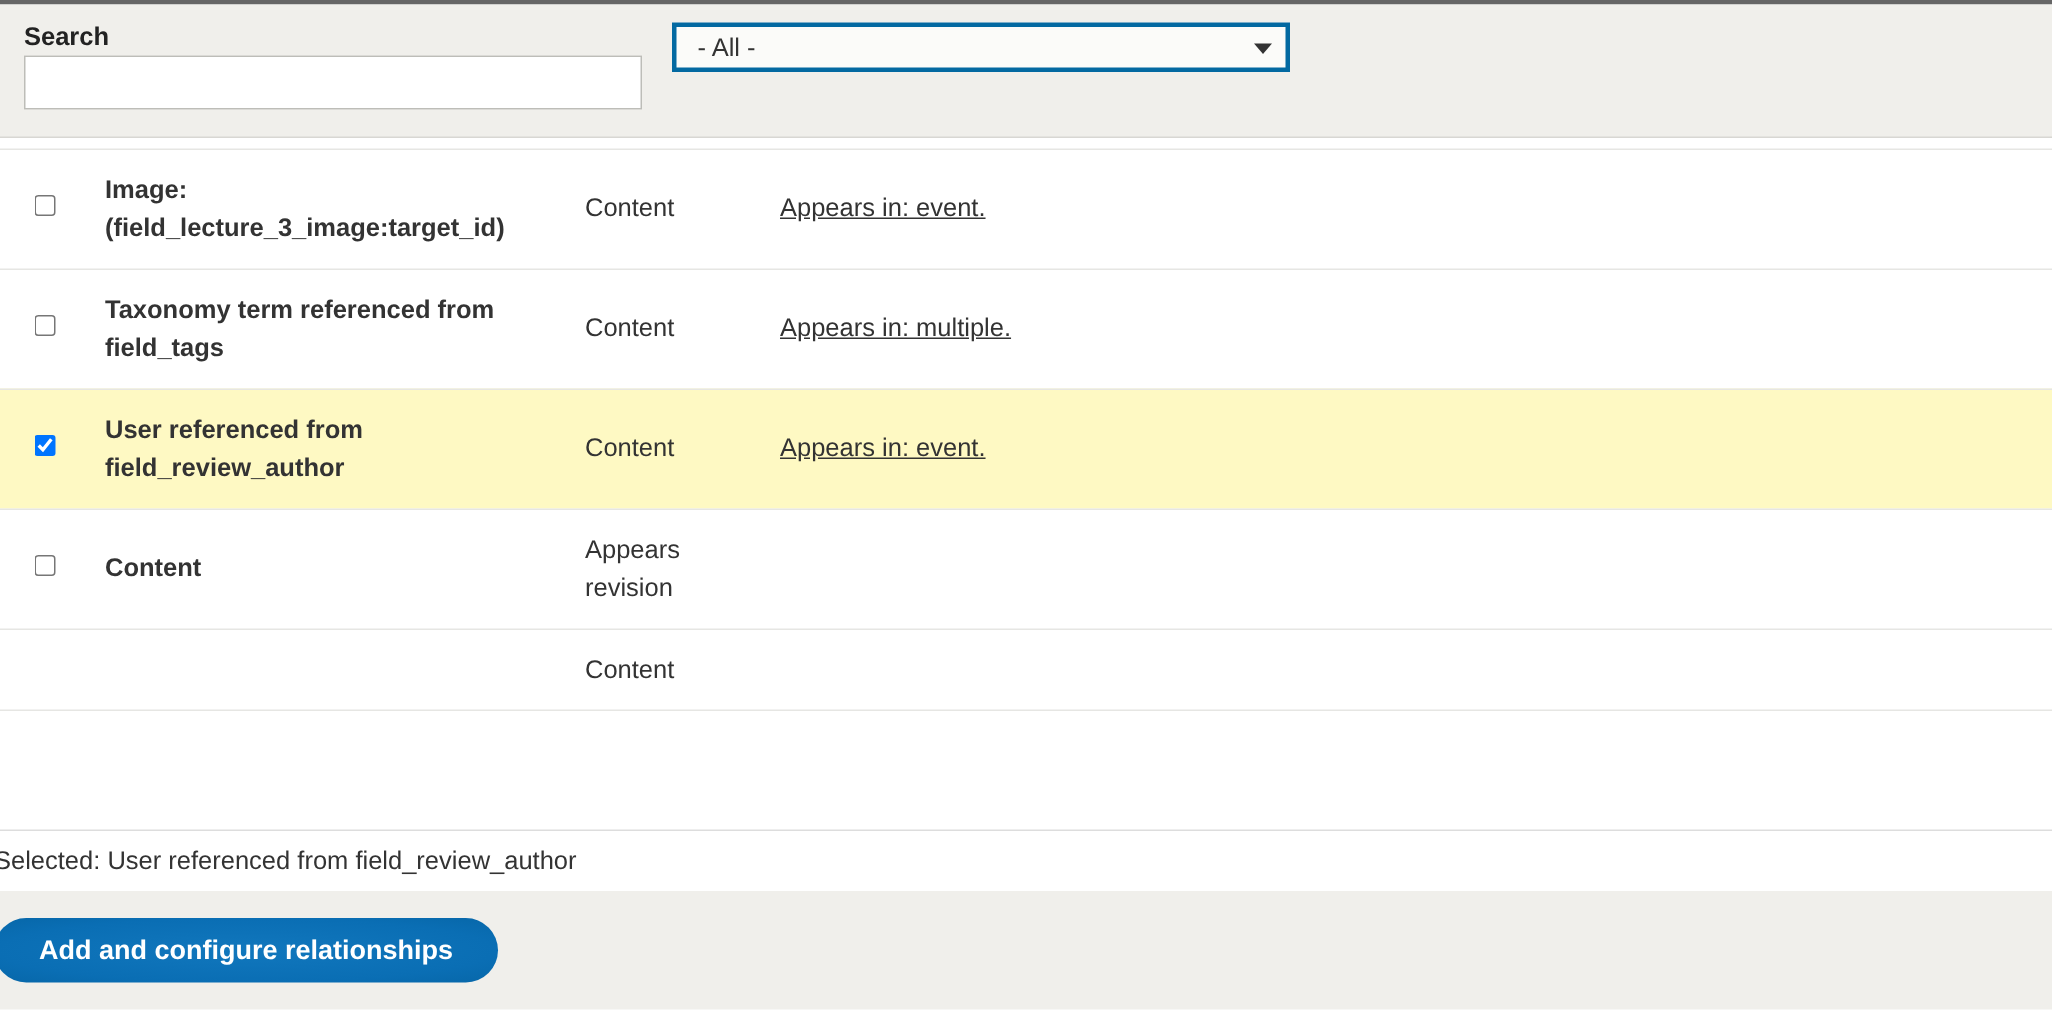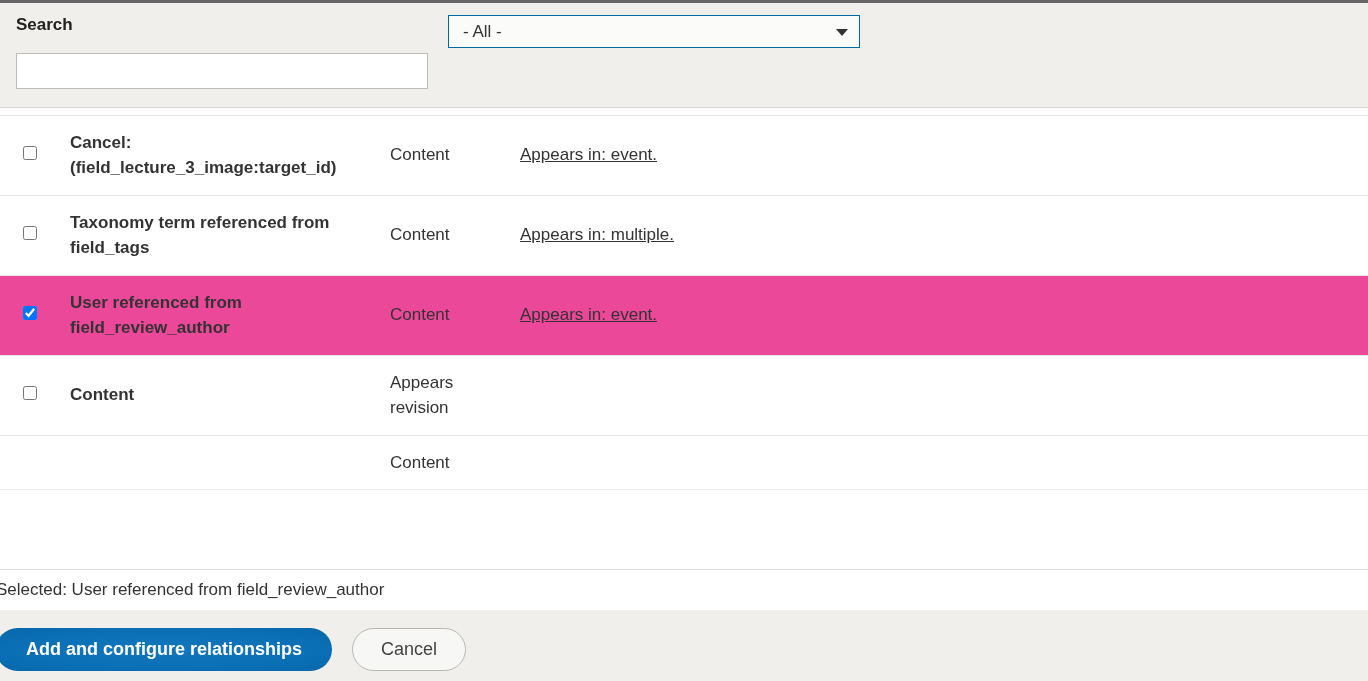--- a/index.html
+++ b/index.html
@@ -20,39 +20,39 @@
 .filter-bar {
   background: #f0efeb;
   padding: 12px 16px 18px 16px;
   border-bottom: 1px solid #d8d7d3;
   display: flex;
   gap: 20px;
 }
 .filter-group {
   display: flex;
   flex-direction: column;
-  gap: 18px;
+  gap: 2px;
 }
 .filter-label {
   font-weight: bold;
   font-size: 17px;
   color: #222;
 }
 .search-input {
   width: 412px;
   height: 36px;
   border: 1px solid #bdbdb8;
   background: #fff;
   padding: 4px 8px;
   font-size: 15px;
 }
 .category-select {
   width: 412px;
   height: 33px;
-  border: 1px solid #0369a1;
+  border: 3px solid #0369a1;
   background: #fbfbf9;
   padding: 2px 36px 2px 14px;
   font-size: 17px;
   color: #333;
   appearance: none;
   position: relative;
 }
 .select-wrap {
   position: relative;
   width: 412px;
@@ -79,21 +79,21 @@
 .row {
   border-bottom: 1px solid #e6e6e3;
 }
 .row td {
   padding: 14px 10px;
   vertical-align: middle;
   font-size: 17px;
   color: #333;
 }
 .row.selected {
-  background: #ec4899;
+  background: #fef9c3;
 }
 .col-check {
   width: 60px;
   text-align: center;
   padding-left: 10px !important;
 }
 .col-check input {
   width: 14px;
   height: 14px;
 }
@@ -174,21 +174,21 @@
   <table class="table">
     <tbody id="table-body">
           <tr class="row" style="border-top: none;">
             <td class="col-check"></td>
             <td class="col-title" style="padding-top: 0px;">(field_lecture_2_image:target_id)</td>
             <td class="col-cat" style="padding-top: 0px;"></td>
             <td class="col-desc" style="padding-top: 0px;"></td>
           </tr>
           <tr class="row">
             <td class="col-check"><input type="checkbox" style=""></td>
-            <td class="col-title">Cancel: (field_lecture_3_image:target_id)</td>
+            <td class="col-title">Image: (field_lecture_3_image:target_id)</td>
             <td class="col-cat">Content</td>
             <td class="col-desc">Appears in: event.</td>
           </tr>
           <tr class="row">
             <td class="col-check"><input type="checkbox" style=""></td>
             <td class="col-title">Taxonomy term referenced from field_tags</td>
             <td class="col-cat">Content</td>
             <td class="col-desc">Appears in: multiple.</td>
           </tr>
           <tr class="row selected">
@@ -211,14 +211,13 @@
           </tr>
         </tbody>
   </table>
   </div>
 </div>
 
 <div class="status-bar">Selected: User referenced from field_review_author</div>
 
 <div class="action-bar">
   <button class="btn-primary">Add and configure relationships</button>
-  <button class="btn-secondary">Cancel</button>
 </div>
 
 </body></html>

